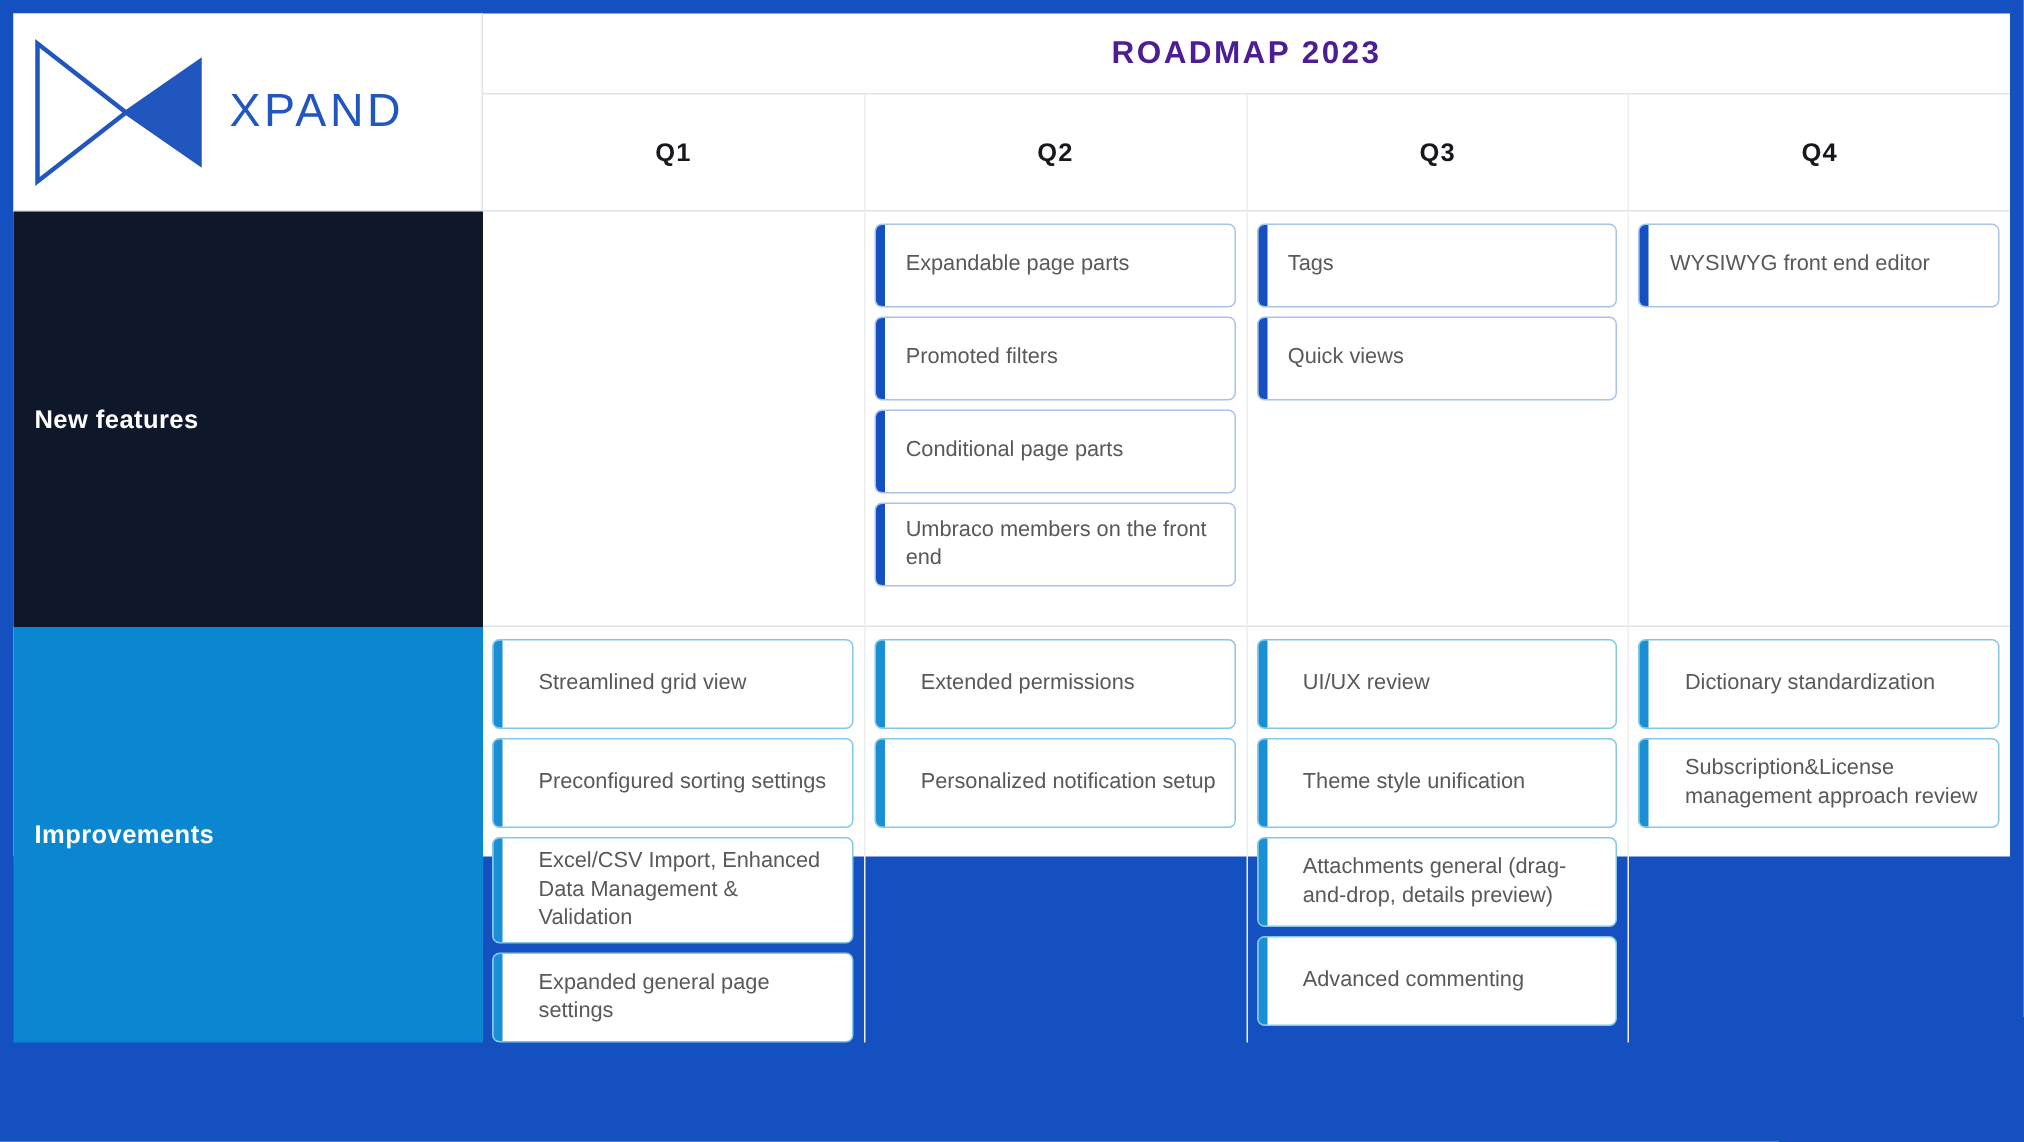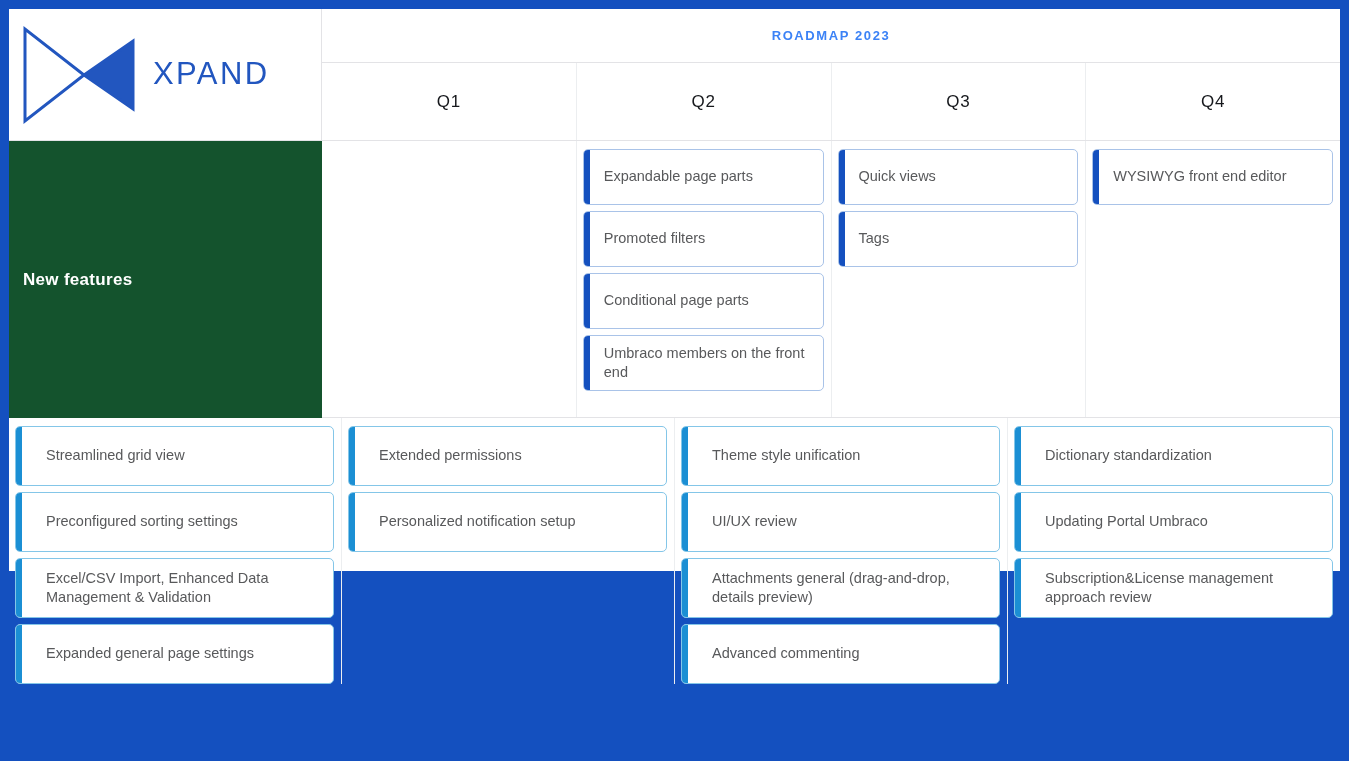--- a/index.html
+++ b/index.html
@@ -79,22 +79,22 @@
     box-sizing: border-box;
   }
 
   .roadmap-title {
     flex: 0 0 54px;
     display: flex;
     align-items: center;
     justify-content: center;
     box-sizing: border-box;
     border-bottom: 1px solid #e3e3e6;
-    color: #3b82f6;
-    font-size: 13px;
+    color: #4c1d95;
+    font-size: 21px;
     font-weight: bold;
     letter-spacing: 1.6px;
   }
 
   .quarter-row {
     flex: 1 1 auto;
     display: flex;
     flex-direction: row;
     box-sizing: border-box;
     border-bottom: 1px solid #e3e3e6;
@@ -102,21 +102,21 @@
 
   .quarter-cell {
     flex: 1 1 0;
     box-sizing: border-box;
     border-right: 1px solid #eceef0;
     display: flex;
     align-items: center;
     justify-content: center;
     color: #16181c;
     font-size: 17px;
-    font-weight: normal;
+    font-weight: bold;
     letter-spacing: 0.7px;
   }
   .quarter-cell:last-child { border-right: none; }
 
   
   .body-block {
     flex: 1 1 auto;
     display: flex;
     flex-direction: column;
   }
@@ -133,21 +133,21 @@
     flex: 0 0 313px;
     box-sizing: border-box;
     display: flex;
     align-items: center;
     padding-left: 14px;
     color: #ffffff;
     font-size: 17px;
     font-weight: bold;
     letter-spacing: 0.3px;
   }
-  .lane.new-features .lane-label { background: #14532d; }
+  .lane.new-features .lane-label { background: #0f172a; }
   .lane.improvements .lane-label { background: #0b86d0; }
 
   .lane-cols {
     flex: 1 1 auto;
     display: flex;
     flex-direction: row;
     box-sizing: border-box;
   }
   .lane.new-features .lane-cols { border-bottom: 1px solid #e3e3e6; }
 
@@ -245,35 +245,36 @@
               </div>
             <div class="card nf">
                 <span class="card-text">Conditional page parts</span>
               </div>
             <div class="card nf">
                 <span class="card-text">Umbraco members on the front end</span>
               </div>
           </div>
           <div class="col">
             <div class="card nf">
+                <span class="card-text">Tags</span>
+              </div>
+            <div class="card nf">
                 <span class="card-text">Quick views</span>
-              </div>
-            <div class="card nf">
-                <span class="card-text">Tags</span>
               </div>
           </div>
           <div class="col">
             <div class="card nf">
                 <span class="card-text">WYSIWYG front end editor</span>
               </div>
           </div>
         </div>
       </div>
 
       <div class="lane improvements">
+        <div class="lane-label">Improvements</div>
         <div class="lane-cols">
           <div class="col">
             <div class="card imp">
                 <span class="card-text">Streamlined grid view</span>
               </div>
             <div class="card imp">
                 <span class="card-text">Preconfigured sorting settings</span>
               </div>
             <div class="card imp">
                 <span class="card-text">Excel/CSV Import, Enhanced Data Management &amp; Validation</span>
@@ -285,38 +286,35 @@
           <div class="col">
             <div class="card imp">
                 <span class="card-text">Extended permissions</span>
               </div>
             <div class="card imp">
                 <span class="card-text">Personalized notification setup</span>
               </div>
           </div>
           <div class="col">
             <div class="card imp">
+                <span class="card-text">UI/UX review</span>
+              </div>
+            <div class="card imp">
                 <span class="card-text">Theme style unification</span>
               </div>
             <div class="card imp">
-                <span class="card-text">UI/UX review</span>
-              </div>
-            <div class="card imp">
                 <span class="card-text">Attachments general (drag-and-drop, details preview)</span>
               </div>
             <div class="card imp">
                 <span class="card-text">Advanced commenting</span>
               </div>
           </div>
           <div class="col">
             <div class="card imp">
                 <span class="card-text">Dictionary standardization</span>
-              </div>
-            <div class="card imp">
-                <span class="card-text">Updating Portal Umbraco</span>
               </div>
             <div class="card imp">
                 <span class="card-text">Subscription&amp;License management approach review</span>
               </div>
           </div>
         </div>
       </div>
 
     </div>
   </div>

